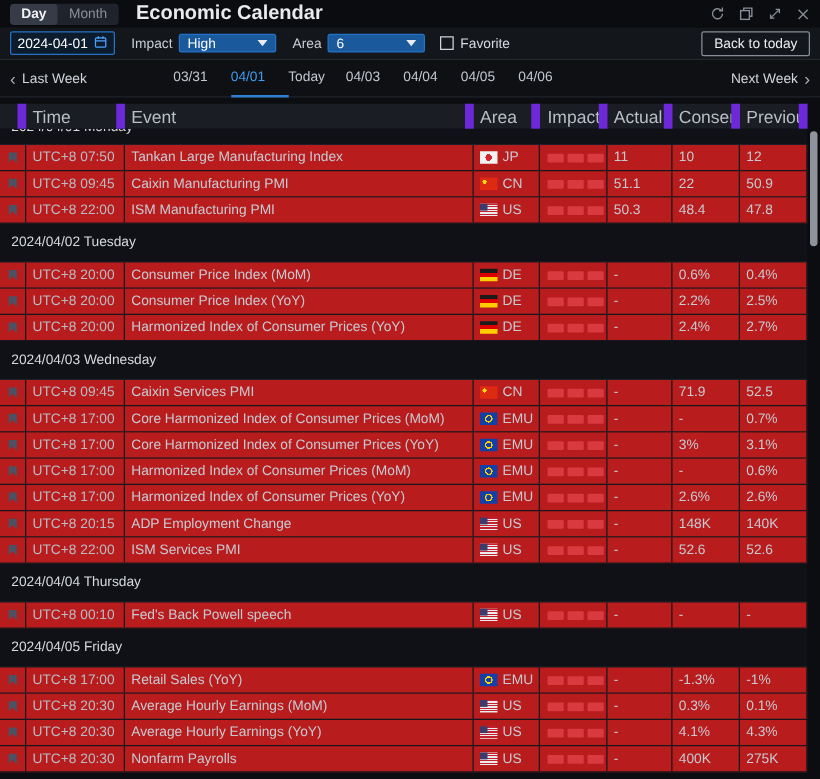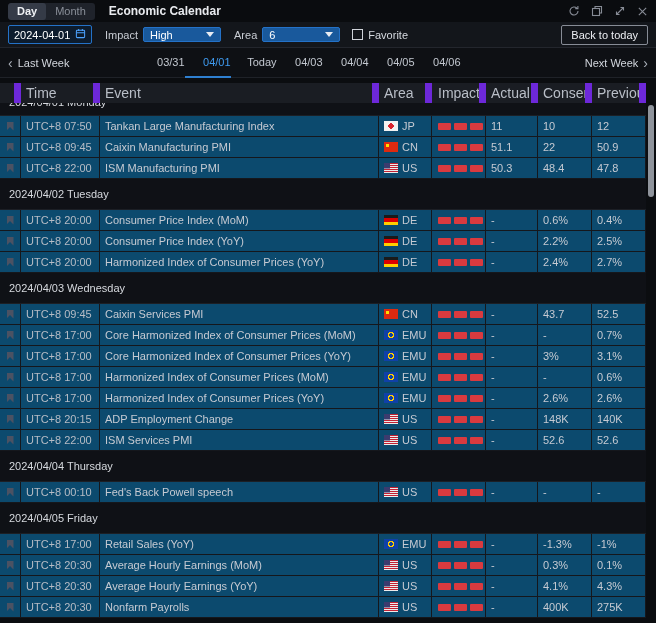--- a/index.html
+++ b/index.html
@@ -8,21 +8,21 @@
     background:#0b0d10;
     font-family:"Liberation Sans", sans-serif;
     color:#c6cad2;
     position:relative;
   }
   
   .titlebar { height:22px; display:flex; align-items:center; padding:0 8px; background:#0a0c0f; }
   .tab-group { display:flex; background:#1f232b; border-radius:3px; overflow:hidden; height:17px; }
   .tab { padding:0 9px; font-size:11px; line-height:17px; color:#8a8f99; cursor:pointer; }
   .tab.active { background:#353b47; color:#f0f2f5; font-weight:bold; border-radius:3px; }
-  .window-title { margin-left:14px; font-size:12px; font-weight:bold; color:#e8eaee; }
+  .window-title { margin-left:14px; font-size:16px; font-weight:bold; color:#e8eaee; }
   .win-controls { margin-left:auto; display:flex; gap:11px; align-items:center; }
   .win-controls svg { display:block; }
   
   .filterbar { height:26px; display:flex; align-items:center; padding:0 8px; background:#13161b; border-bottom:1px solid #23262d; }
   .date-input { display:flex; align-items:center; justify-content:space-between; width:84px; height:19px;
     border:1px solid #2472c8; background:#0d1c2d; border-radius:2px; padding:0 5px; font-size:11px; color:#ffffff; cursor:pointer; }
   .filter-label { font-size:11px; color:#c9cdd4; margin-left:13px; margin-right:5px; }
   .select { display:flex; align-items:center; justify-content:space-between; width:78px; height:15px;
     background:#19599c; border:1px solid #2472c8; border-radius:2px; padding:0 6px; font-size:11px; color:#ffffff; cursor:pointer; }
   .arrow-down { width:0; height:0; border-left:4px solid transparent; border-right:4px solid transparent; border-top:5px solid #e8ecf2; }
@@ -30,32 +30,32 @@
   .checkbox { width:11px; height:11px; border:1px solid #d0d4da; background:transparent; }
   .fav-label { font-size:11px; color:#d6dae0; }
   .back-btn { margin-left:auto; height:20px; padding:0 9px; border:1px solid #878c96; border-radius:2px;
     font-size:11px; color:#eceef2; background:transparent; display:flex; align-items:center; cursor:pointer; }
   
   .weeknav { height:30px; display:flex; align-items:center; padding:0 8px; background:#0e1014;
     border-bottom:1px solid #1f2228; font-size:11px; color:#cdd1d8; }
   .wk-link { display:flex; align-items:center; gap:5px; cursor:pointer; color:#d2d6dd; }
   .wk-chevron { font-size:14px; color:#aab0b9; line-height:1; }
   .days { flex:1; display:flex; justify-content:center; margin-right:55px; }
-  .day-item { width:46px; text-align:right; line-height:29px; height:30px; cursor:pointer; color:#c3c8d0; }
+  .day-item { width:46px; text-align:left; line-height:29px; height:30px; cursor:pointer; color:#c3c8d0; }
   .day-item.active { color:#3f9bf0; box-shadow:inset 0 -2px 0 #2e7fd0; }
   
   .table-header { margin-top:5px; height:20px; display:flex; background:#1a1d23; width:646px; }
   .table-header .cell { font-size:14px; line-height:20px; color:#b9bec7; border-right:7px solid #6d28d9; }
   .body { position:relative; width:656px; height:515px; overflow:hidden; }
   .groups { width:646px; }
   .group-header { height:31px; background:#0f1116; display:flex; align-items:center; padding-left:9px;
     font-size:11px; font-weight:normal; color:#d6d9de; border-bottom:1px solid #1c1f25; }
   .group-header.clipped { height:13px; overflow:hidden; align-items:flex-start; }
   .group-header.clipped .group-label { margin-top:-7px; }
-  .row { height:21px; display:flex; background:#0c4a6e; border-bottom:1px solid #15171c; cursor:pointer; }
+  .row { height:21px; display:flex; background:#b91c1c; border-bottom:1px solid #15171c; cursor:pointer; }
   .cell { border-right:1px solid #15171c; padding-left:5px; font-size:11px; line-height:20px;
     color:#c6cad2; overflow:hidden; white-space:nowrap; }
   .c-bm { width:21px; display:flex; align-items:center; justify-content:center; padding:0; }
   .bookmark { width:7px; height:9px; background:#4b5263; clip-path:polygon(0 0,100% 0,100% 100%,50% 62%,0 100%); }
   .c-time { width:79px; color:#b7bcc5; }
   .c-event { flex:1; }
   .c-area { width:53px; display:flex; align-items:center; gap:4px; }
   .flag { width:14px; height:10px; flex:0 0 auto; }
   .flag-jp  { background: radial-gradient(circle at 50% 50%, #d8242f 0 2.6px, #f2f2f2 2.7px); }
   .flag-cn  { background: radial-gradient(circle at 26% 34%, #ffde00 0 1.6px, transparent 1.7px), #dd2a10; }
@@ -297,21 +297,21 @@
         <div class="cell c-area">
           <span class="flag flag-cn"></span>
           <span>CN</span>
         </div>
         <div class="cell c-impact">
           <span class="bar"></span>
           <span class="bar"></span>
           <span class="bar"></span>
         </div>
         <div class="cell c-actual">-</div>
-        <div class="cell c-consensus">43.7</div>
+        <div class="cell c-consensus">71.9</div>
         <div class="cell c-previous">52.5</div>
       </div>
       <div class="row">
         <div class="cell c-bm">
           <span class="bookmark"></span>
         </div>
         <div class="cell c-time">UTC+8 17:00</div>
         <div class="cell c-event">Core Harmonized Index of Consumer Prices (MoM)</div>
         <div class="cell c-area">
           <span class="flag flag-emu"></span>

